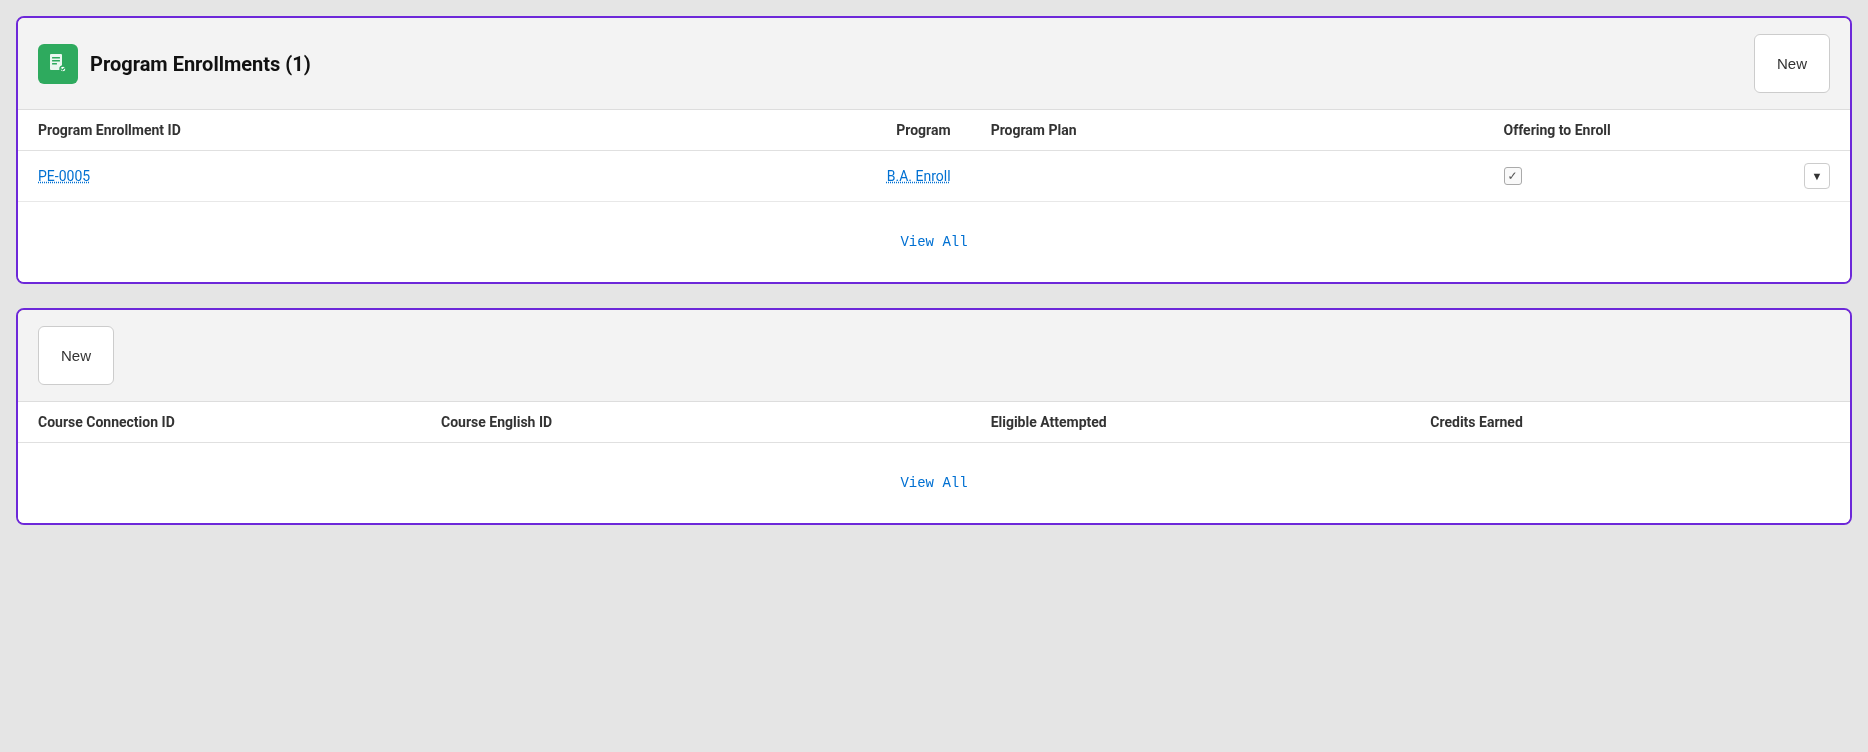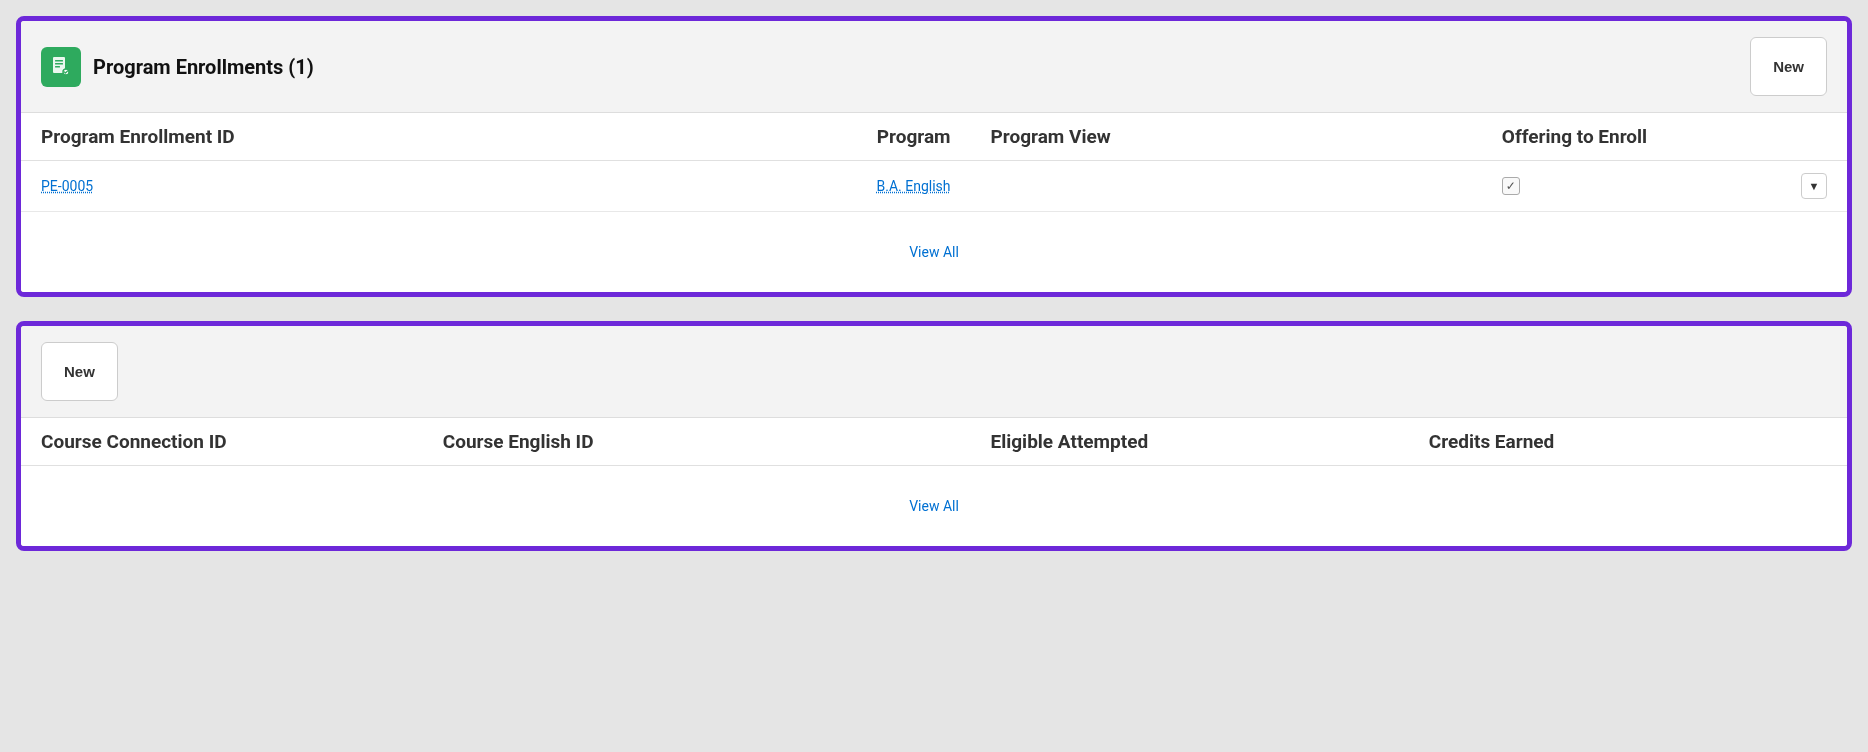--- a/index.html
+++ b/index.html
@@ -6,21 +6,21 @@
     body {
       background: #e5e5e5;
       font-family: -apple-system, BlinkMacSystemFont, 'Segoe UI', Roboto, sans-serif;
       font-size: 14px;
       color: #333;
       padding: 16px;
       min-height: 752px;
     }
     .card {
       background: #fef9c3;
-      border: 5px solid #6d28d9;
+      border: 2px solid #6d28d9;
       border-radius: 8px;
       margin-bottom: 24px;
       overflow: hidden;
     }
     .card-header {
       display: flex;
       align-items: center;
       justify-content: space-between;
       padding: 16px 20px;
       background: #f3f3f3;
@@ -48,59 +48,60 @@
       font-size: 20px;
       font-weight: 700;
       color: #111;
     }
     .btn-new {
       background: #fff;
       border: 1px solid #ccc;
       border-radius: 6px;
       padding: 20px 22px;
       font-size: 15px;
-      font-weight: 700;
+      font-weight: 400;
       color: #333;
       cursor: pointer;
     }
     .table-container {
       background: #fff;
       border-top: 1px solid #ddd;
     }
     table {
       width: 100%;
       border-collapse: collapse;
     }
     thead tr {
       border-bottom: 1px solid #e0e0e0;
     }
     th {
       text-align: left;
       padding: 12px 20px;
-      font-size: 19px;
+      font-size: 14px;
       font-weight: 700;
       color: #333;
       background: #fff;
     }
     td {
       padding: 12px 20px;
       border-bottom: 1px solid #e8e8e8;
       font-size: 14px;
     }
     .link {
       color: #0070d2;
       text-decoration: underline;
       text-decoration-style: dotted;
       cursor: pointer;
       margin-top: 20px;
     }
     .view-all-row td {
       text-align: center;
       border-bottom: none;
       padding: 32px;
+      font-family: Liberation Mono, monospace;
     }
     .view-all-link {
       color: #0070d2;
       font-size: 14px;
       cursor: pointer;
       text-decoration: none;
     }
     .checkbox-display {
       width: 18px;
       height: 18px;
@@ -155,31 +156,31 @@
       <span class="card-title">Program Enrollments (1)</span>
     </div>
     <button class="btn-new">New</button>
   </div>
   <div class="table-container">
     <table>
       <thead>
         <tr>
           <th class="col-id">Program Enrollment ID</th>
           <th class="col-program">Program</th>
-          <th class="col-plan">Program View</th>
+          <th class="col-plan">Program Plan</th>
           <th class="col-eligible">Offering to Enroll</th>
         </tr>
       </thead>
       <tbody>
         <tr>
           <td class="col-id">
             <a class="link">PE-0005</a>
           </td>
           <td class="col-program">
-            <a class="link">B.A. English</a>
+            <a class="link">B.A. Enroll</a>
           </td>
           <td class="col-plan"></td>
           <td class="col-eligible">
             <div style="display:flex;align-items:center;justify-content:space-between;">
               <div class="checkbox-display">✓</div>
               <div class="dropdown-btn">▼</div>
             </div>
           </td>
         </tr>
         <tr class="view-all-row">

